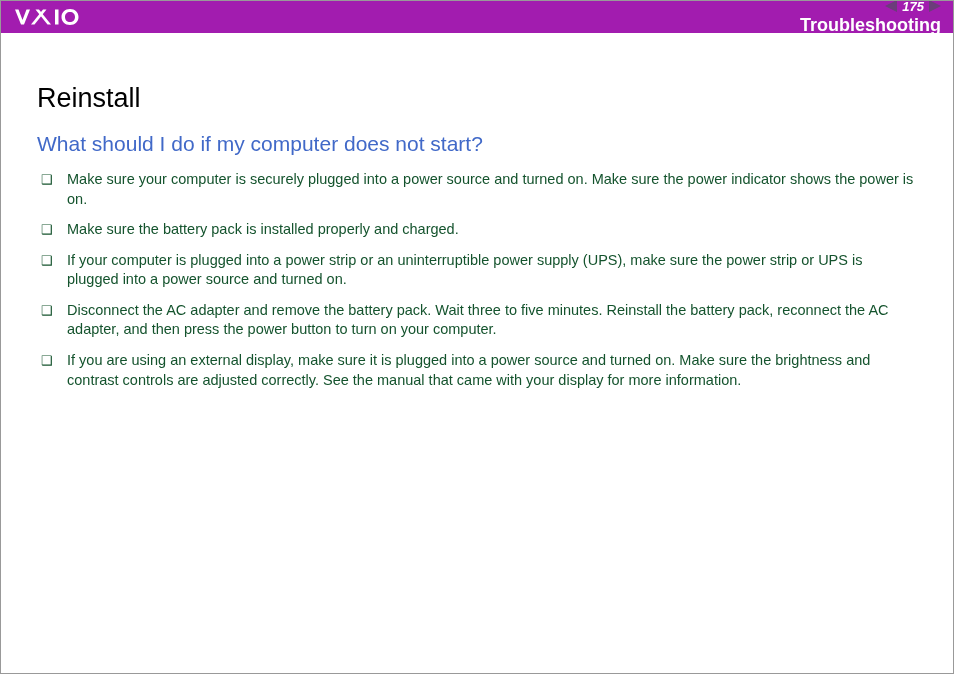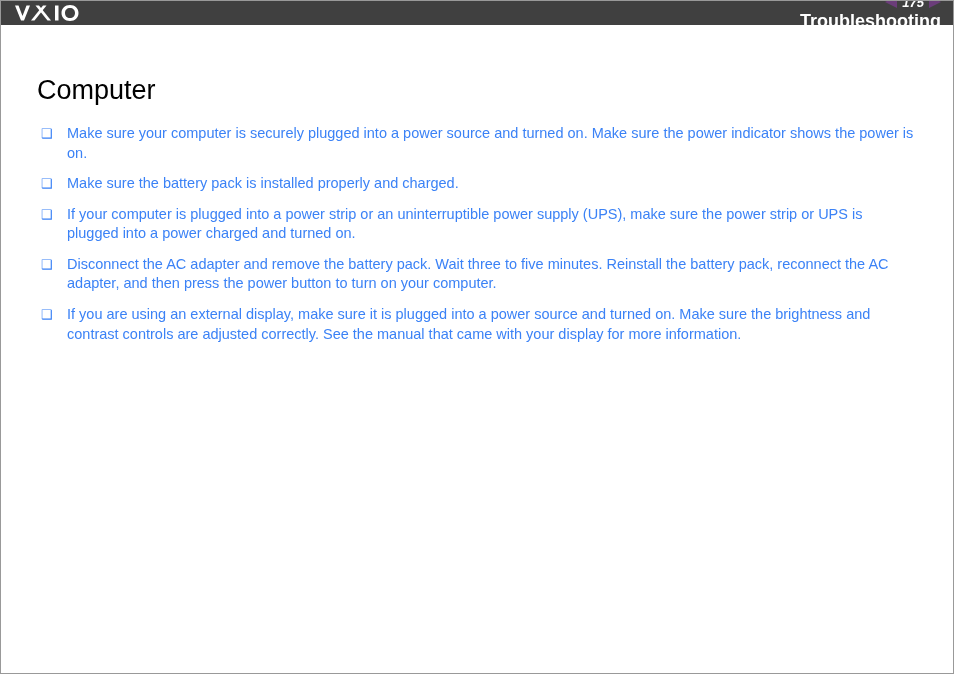--- a/index.html
+++ b/index.html
@@ -9,22 +9,22 @@
     }
     body {
       width: 954px;
       height: 674px;
       background: #fff;
       font-family: Arial, Helvetica, sans-serif;
       border: 1px solid #999;
       position: relative;
     }
     .header {
-      background: #404040;
-      height: 24px;
+      background: #a21caf;
+      height: 32px;
       display: flex;
       align-items: center;
       justify-content: space-between;
       padding: 0 12px 0 14px;
     }
     .logo {
       display: flex;
       align-items: center;
       height: 100%;
     }
@@ -88,21 +88,21 @@
     .bullet-list {
       list-style: none;
       padding-left: 0;
     }
     .bullet-list li {
       position: relative;
       padding-left: 30px;
       margin-bottom: 11px;
       font-size: 14.5px;
       line-height: 1.35;
-      color: #3b82f6;
+      color: #14532d;
     }
     .bullet-list li::before {
       content: "❑";
       position: absolute;
       left: 4px;
       top: 1px;
       font-size: 13px;
     }
   </style>
 </head>
@@ -123,21 +123,22 @@
     <div class="page-nav">
       <div class="nav-arrow left"></div>
       <span class="page-num">175</span>
       <div class="nav-arrow right"></div>
     </div>
     <div class="section-name">Troubleshooting</div>
   </div>
 </div>
 
 <div class="content">
-  <h1 class="section-title">Computer</h1>
+  <h1 class="section-title">Reinstall</h1>
+  <h2 class="subsection-title">What should I do if my computer does not start?</h2>
   <ul class="bullet-list">
     <li>Make sure your computer is securely plugged into a power source and turned on. Make sure the power indicator shows the power is on.</li>
     <li>Make sure the battery pack is installed properly and charged.</li>
-    <li>If your computer is plugged into a power strip or an uninterruptible power supply (UPS), make sure the power strip or UPS is plugged into a power charged and turned on.</li>
+    <li>If your computer is plugged into a power strip or an uninterruptible power supply (UPS), make sure the power strip or UPS is plugged into a power source and turned on.</li>
     <li>Disconnect the AC adapter and remove the battery pack. Wait three to five minutes. Reinstall the battery pack, reconnect the AC adapter, and then press the power button to turn on your computer.</li>
     <li>If you are using an external display, make sure it is plugged into a power source and turned on. Make sure the brightness and contrast controls are adjusted correctly. See the manual that came with your display for more information.</li>
   </ul>
 </div>
 
 </body></html>

